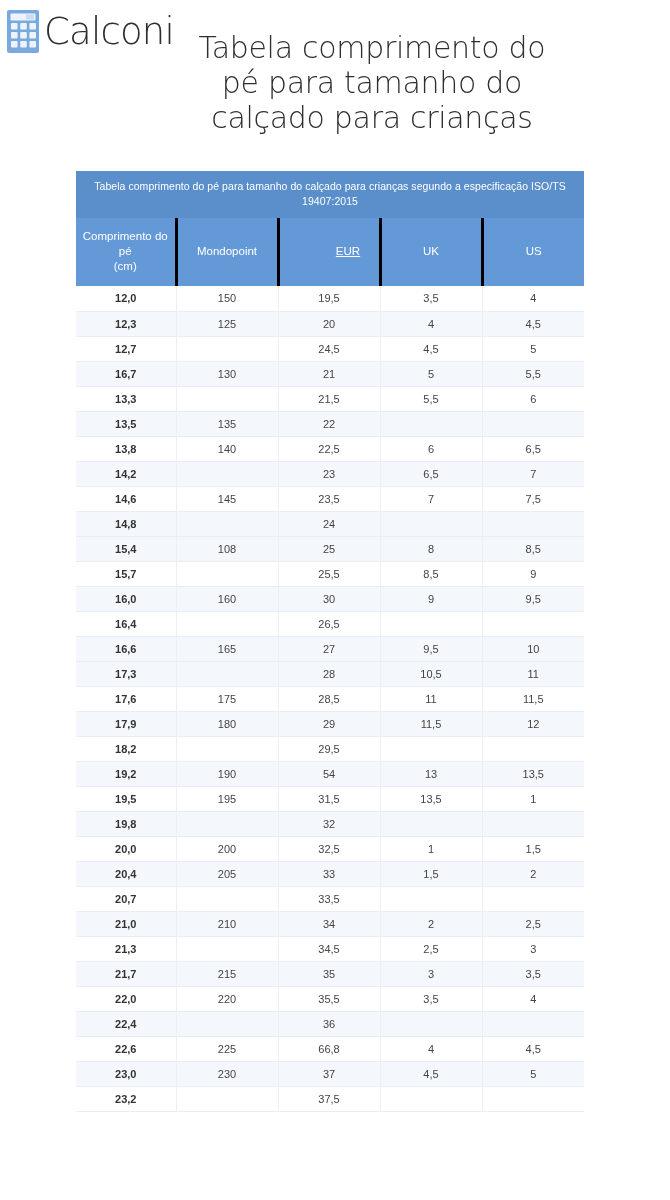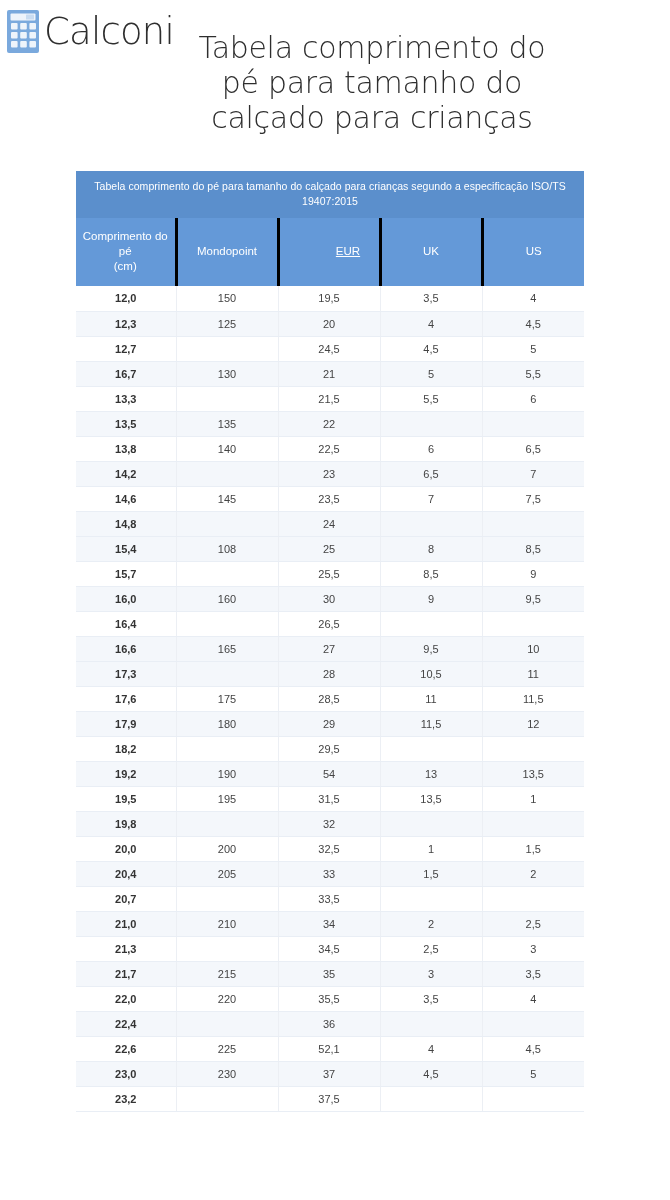--- a/index.html
+++ b/index.html
@@ -388,21 +388,21 @@
         <tr class="data-row even">
           <td class="len">22,4</td>
           <td></td>
           <td>36</td>
           <td></td>
           <td></td>
         </tr>
         <tr class="data-row odd">
           <td class="len">22,6</td>
           <td>225</td>
-          <td>52,1</td>
+          <td>66,8</td>
           <td>4</td>
           <td>4,5</td>
         </tr>
         <tr class="data-row even">
           <td class="len">23,0</td>
           <td>230</td>
           <td>37</td>
           <td>4,5</td>
           <td>5</td>
         </tr>

